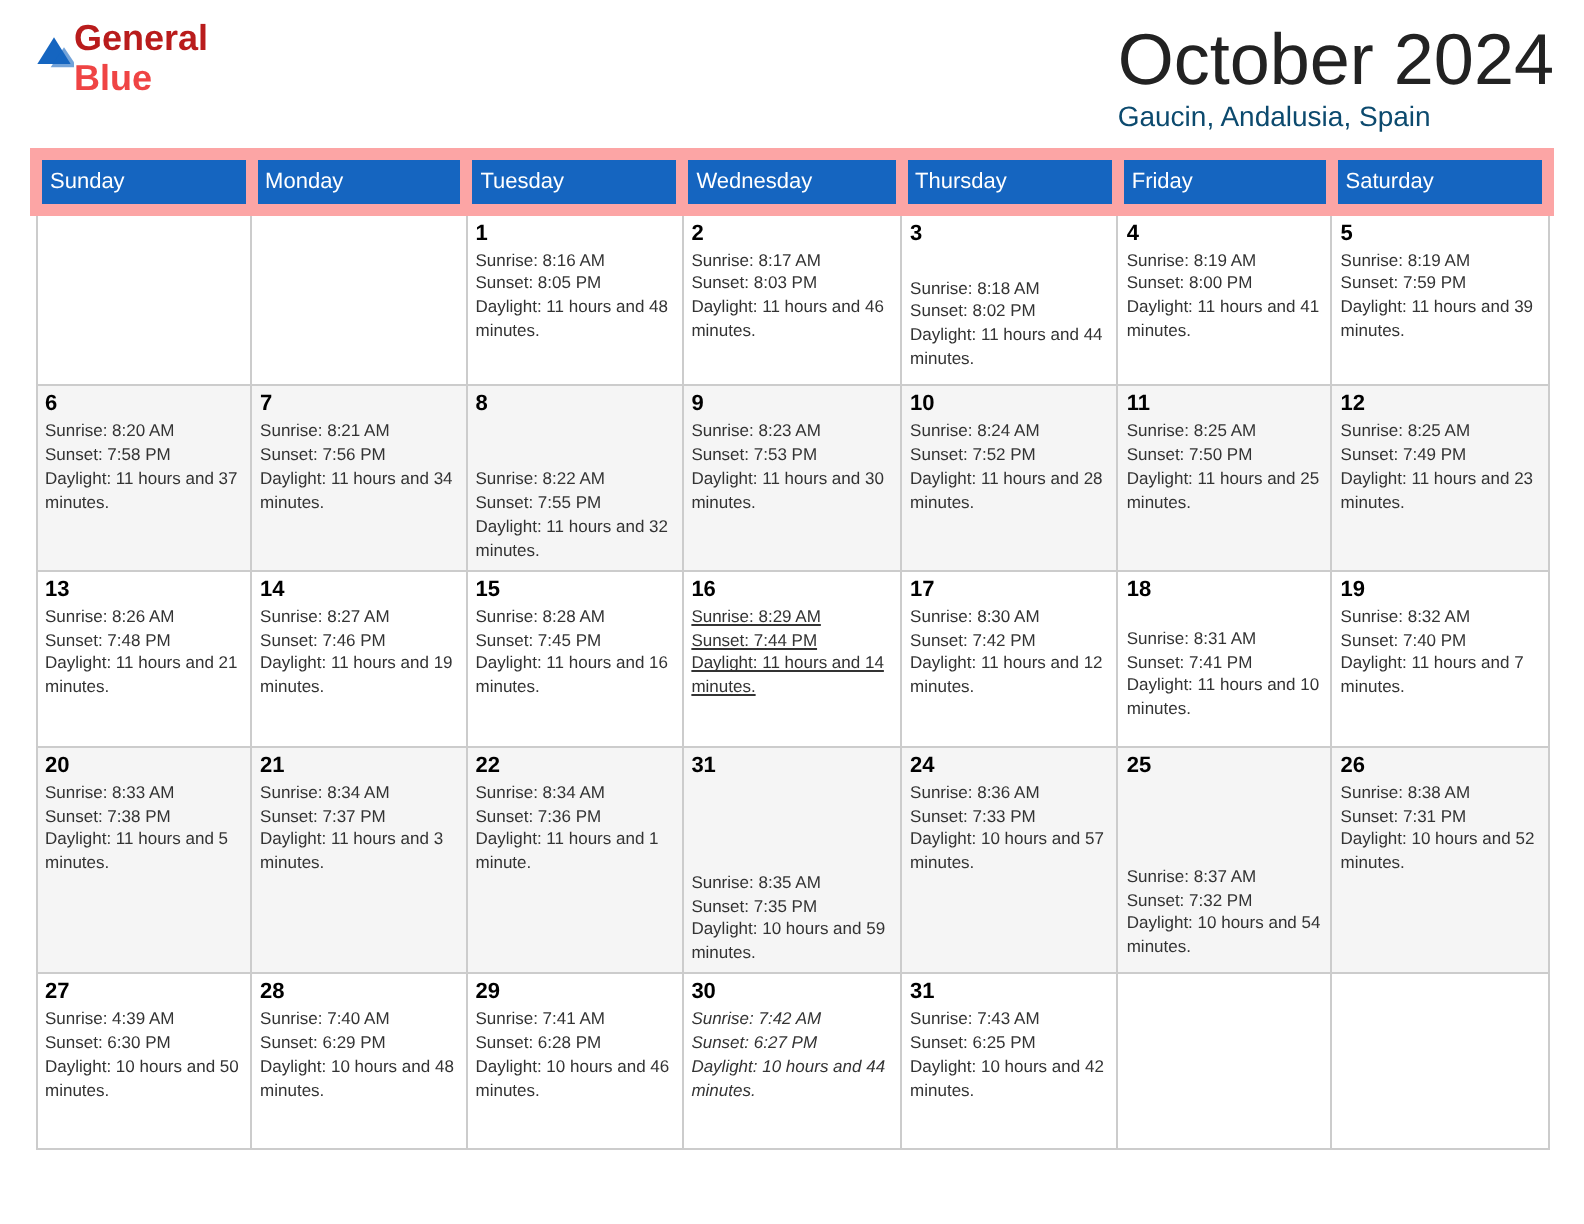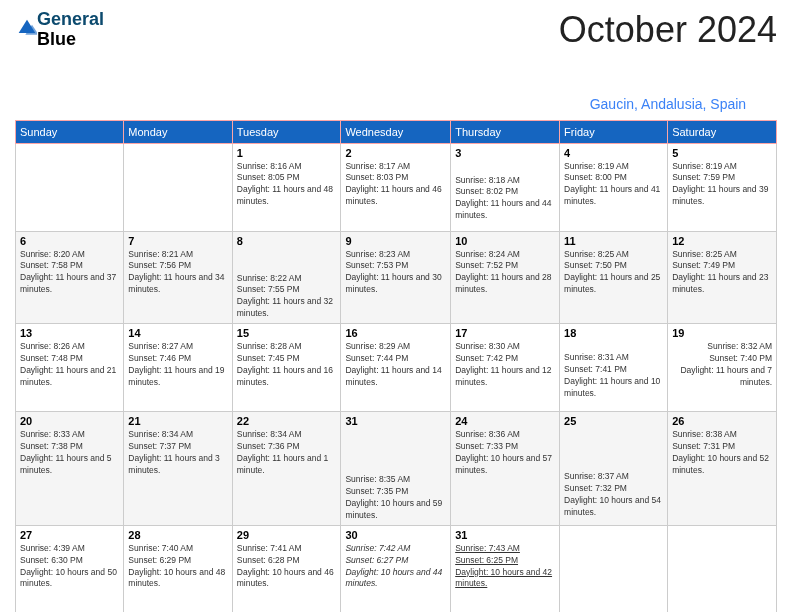--- a/index.html
+++ b/index.html
@@ -24,54 +24,53 @@
     }
     .logo {
       display: flex;
       align-items: center;
     }
     .logo-text {
       font-size: 18px;
       font-weight: bold;
       line-height: 1.1;
     }
-    .logo-general { color: #0c4a6e; }
-    .logo-blue { color: #000000; }
+    .logo-general { color: #b91c1c; }
+    .logo-blue { color: #ef4444; }
     .logo-icon {
       width: 20px;
       height: 20px;
       margin-left: 2px;
     }
     .title-area {
-      text-align: center;
+      text-align: left;
     }
     .month-title {
       font-size: 36px;
       font-weight: 300;
       color: #222;
       line-height: 1.1;
     }
     .location {
       font-size: 14px;
-      color: #3b82f6;
-      margin-top: 46px;
+      color: #0c4a6e;
     }
     .calendar {
       width: 100%;
       border-collapse: collapse;
       font-size: 9.5px;
     }
     .calendar thead tr th {
       background: #1565c0;
       color: #fff;
       padding: 5px 4px;
       text-align: left;
       font-size: 11px;
       font-weight: normal;
-      border: 1px solid #fca5a5;
+      border: 6px solid #fca5a5;
     }
     .calendar tbody tr td {
       border: 1px solid #ccc;
       vertical-align: top;
       padding: 3px 4px;
       width: 113px;
       min-height: 70px;
       height: 88px;
       background: #fff;
     }
@@ -218,39 +217,39 @@
 Daylight: 11 hours and 19 minutes.</div>
           </td>
           <td>
             <div class="day-num">15</div>
             <div class="day-info" style="white-space: pre-line;">Sunrise: 8:28 AM
 Sunset: 7:45 PM
 Daylight: 11 hours and 16 minutes.</div>
           </td>
           <td>
             <div class="day-num">16</div>
-            <div class="day-info" style="white-space: pre-line;">Sunrise: 8:29 AM
+            <div class="day-info" style="white-space: pre-line; text-decoration: underline;">Sunrise: 8:29 AM
 Sunset: 7:44 PM
 Daylight: 11 hours and 14 minutes.</div>
           </td>
           <td>
             <div class="day-num">17</div>
             <div class="day-info" style="white-space: pre-line;">Sunrise: 8:30 AM
 Sunset: 7:42 PM
 Daylight: 11 hours and 12 minutes.</div>
           </td>
           <td>
             <div class="day-num">18</div>
             <div class="day-info" style="white-space: pre-line; margin-top: 13px;">Sunrise: 8:31 AM
 Sunset: 7:41 PM
 Daylight: 11 hours and 10 minutes.</div>
           </td>
           <td>
             <div class="day-num">19</div>
-            <div class="day-info" style="white-space: pre-line; text-align: right;">Sunrise: 8:32 AM
+            <div class="day-info" style="white-space: pre-line;">Sunrise: 8:32 AM
 Sunset: 7:40 PM
 Daylight: 11 hours and 7 minutes.</div>
           </td>
         </tr>
         <tr>
           <td>
             <div class="day-num">20</div>
             <div class="day-info" style="white-space: pre-line;">Sunrise: 8:33 AM
 Sunset: 7:38 PM
 Daylight: 11 hours and 5 minutes.</div>
@@ -312,21 +311,21 @@
 Daylight: 10 hours and 46 minutes.</div>
           </td>
           <td>
             <div class="day-num">30</div>
             <div class="day-info" style="white-space: pre-line; font-style: italic;">Sunrise: 7:42 AM
 Sunset: 6:27 PM
 Daylight: 10 hours and 44 minutes.</div>
           </td>
           <td>
             <div class="day-num">31</div>
-            <div class="day-info" style="white-space: pre-line; text-decoration: underline;">Sunrise: 7:43 AM
+            <div class="day-info" style="white-space: pre-line;">Sunrise: 7:43 AM
 Sunset: 6:25 PM
 Daylight: 10 hours and 42 minutes.</div>
           </td>
           <td class="empty"></td>
           <td class="empty"></td>
         </tr>
       </tbody>
   </table>
 </div>
 

